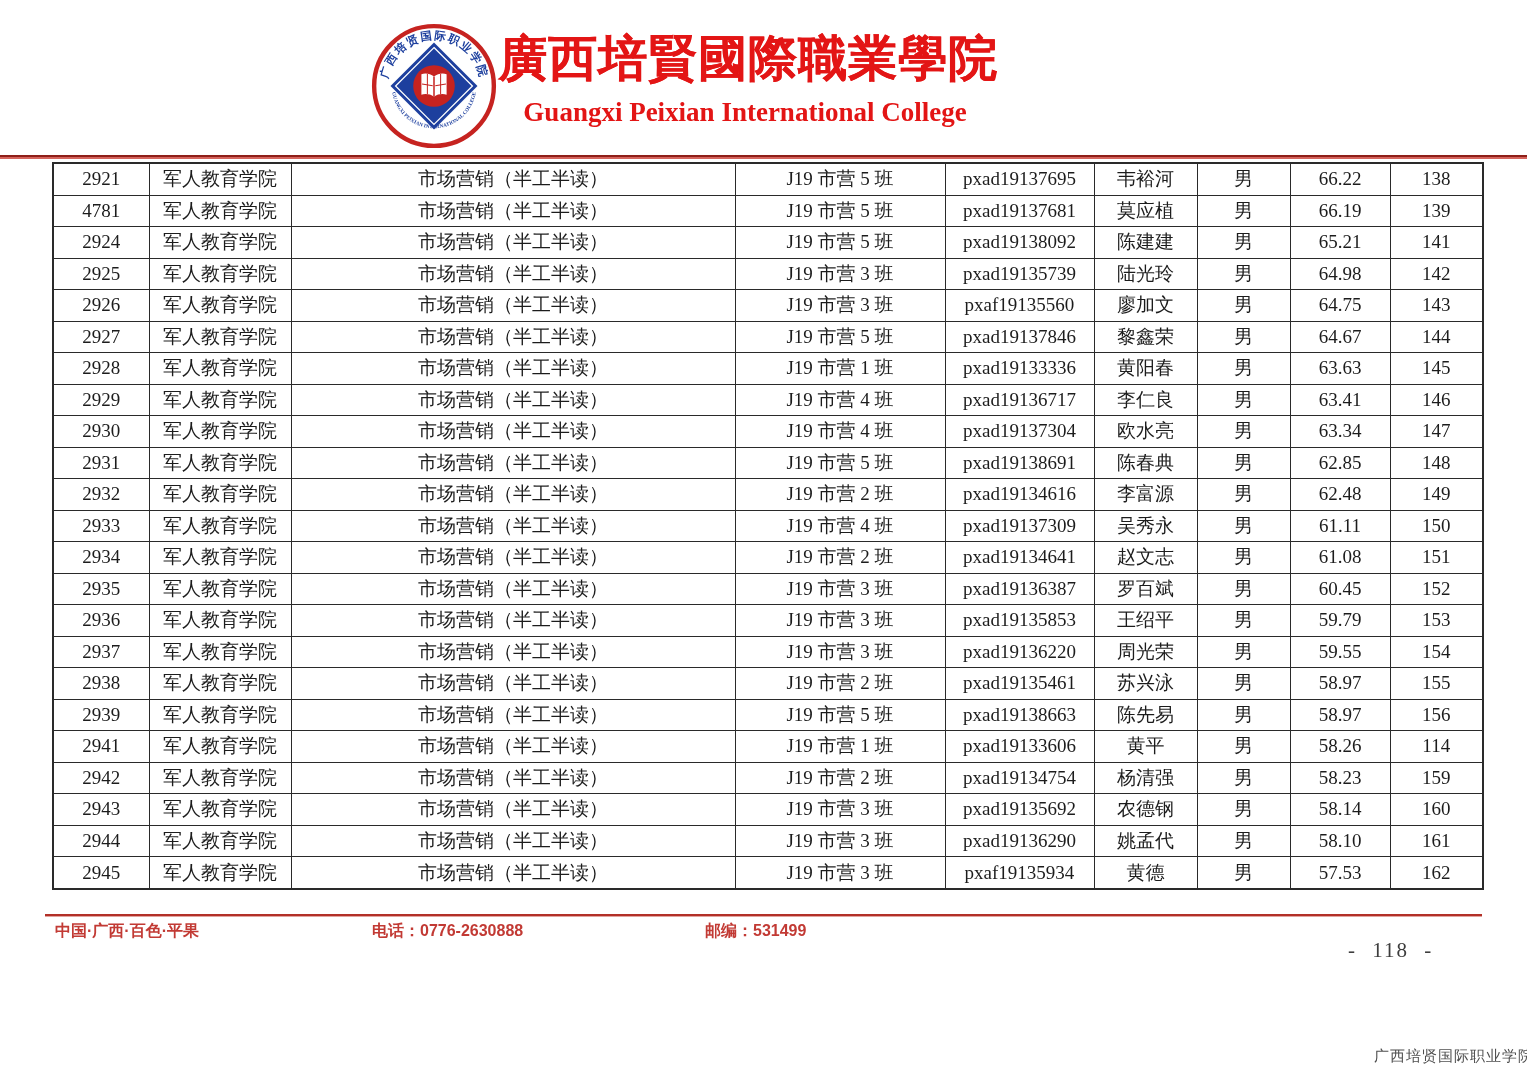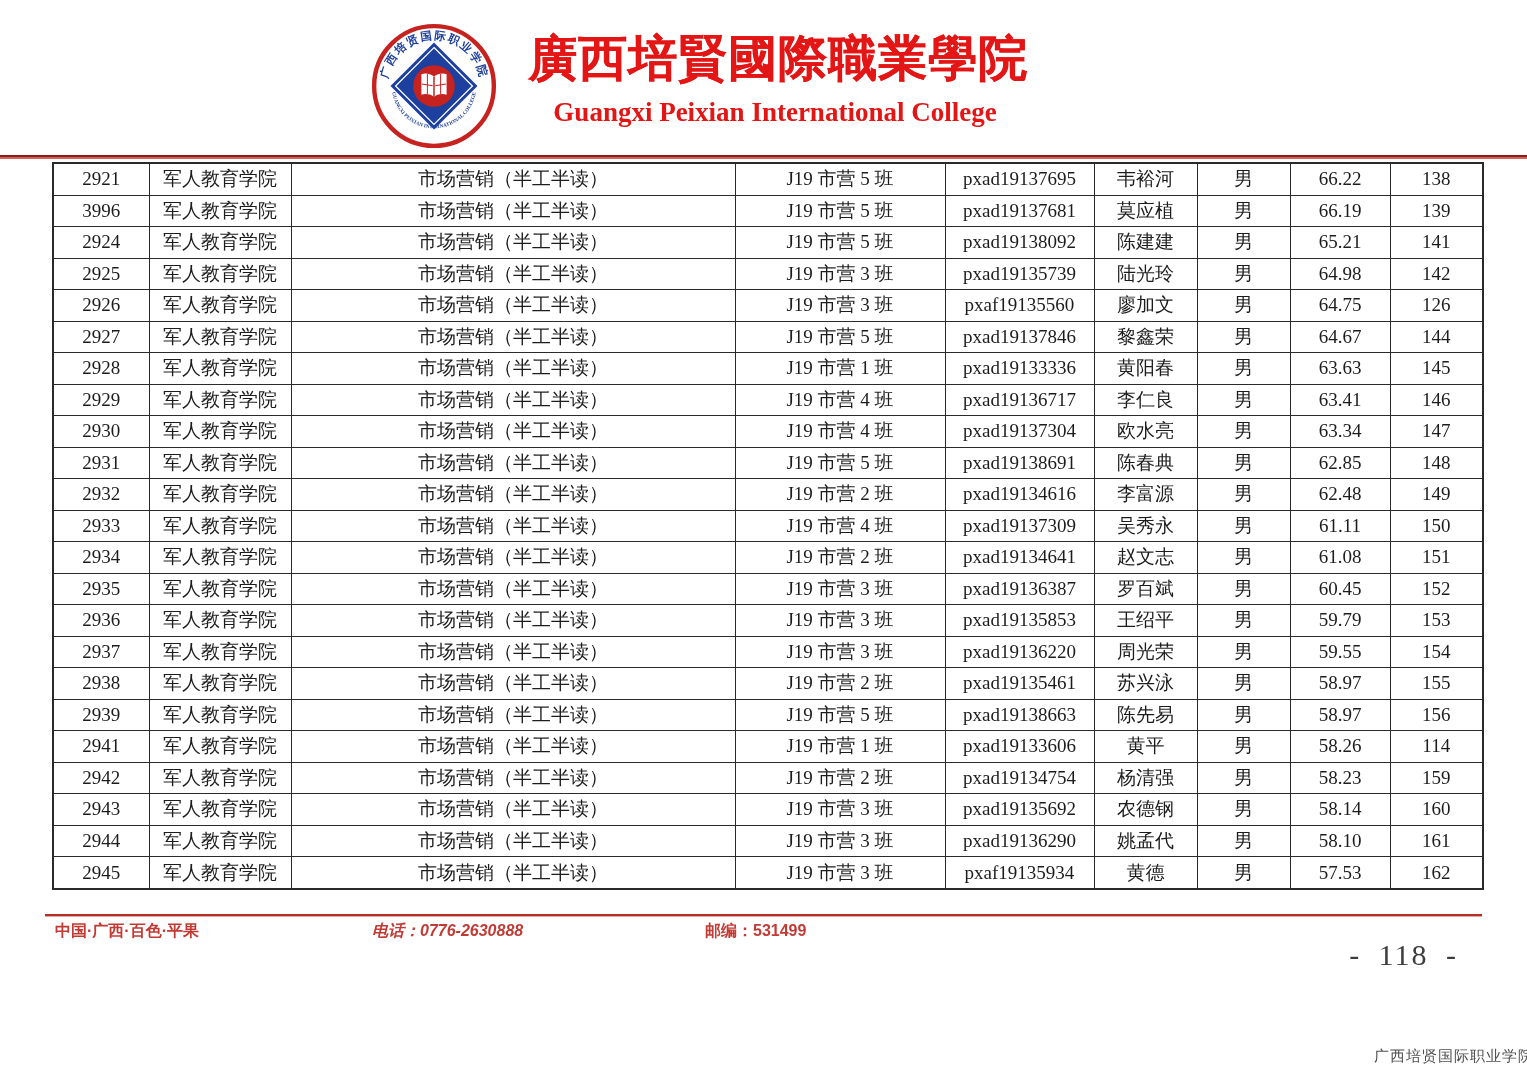--- a/index.html
+++ b/index.html
@@ -8,21 +8,20 @@
     position:relative; width:1527px; height:1080px; background:#ffffff;
     font-family:"Liberation Serif","DejaVu Serif",serif; overflow:hidden;
   }
   
   .logo {
     position:absolute; left:371px; top:23px; width:126px; height:126px;
   }
   .title-block {
     position:absolute; left:498px; top:26px; width:494px; text-align:center;
     color:#e31515;
-    margin-left:30px;
   }
   .title-zh {
     font-size:49px; font-weight:900; letter-spacing:1px; white-space:nowrap;
     text-shadow:0.6px 0 0 #e31515;
   }
   .title-en {
     margin-top:5px; font-size:27px; font-weight:bold; white-space:nowrap;
     font-family:"Liberation Serif","DejaVu Serif",serif;
   }
   .rule-top {
@@ -46,25 +45,25 @@
     position:absolute; left:45px; top:914px; width:1437px; height:3px;
     background:#b23028; border-bottom:1px solid #e2a49f;
   }
   .footer-info {
     position:absolute; left:0; top:921px; width:1360px; height:22px;
     font-family:"Liberation Sans","DejaVu Sans",sans-serif;
     font-size:16px; font-weight:bold; color:#c23a34;
   }
   .footer-info span { position:absolute; white-space:nowrap; }
   .footer-address { left:55px; }
-  .footer-phone   { left:372px;font-style:italic; }
+  .footer-phone   { left:372px; }
   .footer-postal  { left:705px; }
   .page-number {
-    position:absolute; left:1348px; top:938px; width:110px; text-align:right;
-    font-size:30px; color:#3d3d3d; letter-spacing:2px; word-spacing:8px;
+    position:absolute; left:1348px; top:938px; width:110px; text-align:left;
+    font-size:21px; color:#3d3d3d; letter-spacing:2px; word-spacing:8px;
   }
   .watermark {
     position:absolute; left:1374px; top:1047px; white-space:nowrap;
     font-family:"Liberation Sans","DejaVu Sans",sans-serif;
     font-size:15px; color:#4f4f4f; letter-spacing:1px;
   }
 </style>
 </head>
 <body>
 
@@ -122,21 +121,21 @@
           <td>军人教育学院</td>
           <td>市场营销（半工半读）</td>
           <td>J19 市营 5 班</td>
           <td>pxad19137695</td>
           <td>韦裕河</td>
           <td>男</td>
           <td>66.22</td>
           <td>138</td>
         </tr>
         <tr>
-          <td>3996</td>
+          <td>4781</td>
           <td>军人教育学院</td>
           <td>市场营销（半工半读）</td>
           <td>J19 市营 5 班</td>
           <td>pxad19137681</td>
           <td>莫应植</td>
           <td>男</td>
           <td>66.19</td>
           <td>139</td>
         </tr>
         <tr>
@@ -163,21 +162,21 @@
         </tr>
         <tr>
           <td>2926</td>
           <td>军人教育学院</td>
           <td>市场营销（半工半读）</td>
           <td>J19 市营 3 班</td>
           <td>pxaf19135560</td>
           <td>廖加文</td>
           <td>男</td>
           <td>64.75</td>
-          <td>126</td>
+          <td>143</td>
         </tr>
         <tr>
           <td>2927</td>
           <td>军人教育学院</td>
           <td>市场营销（半工半读）</td>
           <td>J19 市营 5 班</td>
           <td>pxad19137846</td>
           <td>黎鑫荣</td>
           <td>男</td>
           <td>64.67</td>

